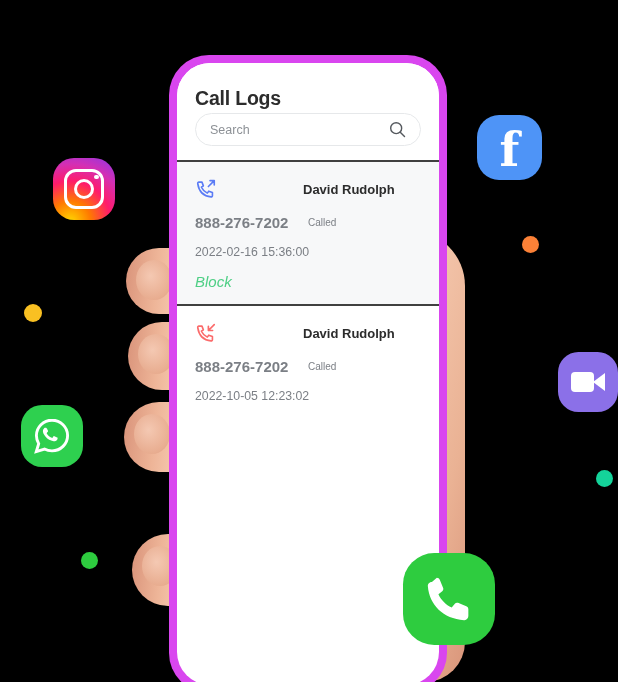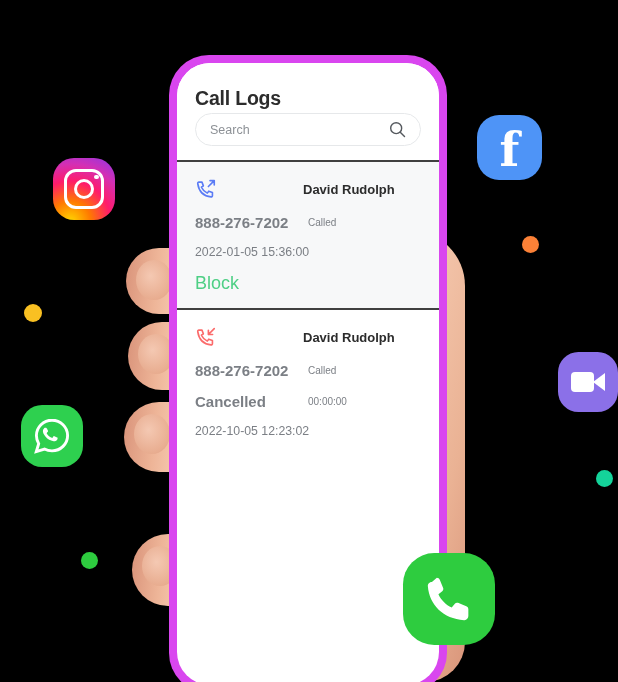--- a/index.html
+++ b/index.html
@@ -121,21 +121,21 @@
   .log-item.alt { background:#f7f8f9; }
   .log-row { display:flex; align-items:center; margin-bottom:14px; }
   .log-row:last-child { margin-bottom:0; }
   .call-ic { width:22px; height:22px; flex:0 0 auto; }
   .log-name {
     font-size:13px; font-weight:bold; color:#2c2c2c; margin-left:86px;
   }
   .col-a { width:113px; font-size:15px; color:#7b7f85; flex:0 0 auto;font-weight:bold; }
   .col-b { font-size:10px; color:#7b7f85; }
   .log-full { font-size:12.3px; color:#7b7f85; }
-  .block-link { font-size:18px; color:#4ecf85; }
+  .block-link { font-size:15px; color:#4ecf85;font-style:italic; }
 </style>
 </head>
 <body>
 
 <div id="stage">
 
   <div class="dot-deco" id="dot-yellow"></div>
   <div class="dot-deco" id="dot-orange"></div>
   <div class="dot-deco" id="dot-teal"></div>
   <div class="dot-deco" id="dot-green"></div>
@@ -210,44 +210,40 @@
               <path d="M4.2 4.5h3.4l1.5 4-2.1 1.6a13.5 13.5 0 0 0 6.4 6.4l1.6-2.1 4 1.5v3.4c0 .8-.7 1.4-1.5 1.3C9.6 19.8 4.2 14.4 3 6.1c-.1-.8.5-1.6 1.2-1.6z" fill="none" stroke="#5b7cf5" stroke-width="1.8" stroke-linejoin="round"></path>
               <path d="M14.6 9.3 21 2.9M21 2.9h-4.6M21 2.9v4.6" fill="none" stroke="#5b7cf5" stroke-width="1.8" stroke-linecap="round" stroke-linejoin="round"></path>
             </svg>
             <span class="log-name">David Rudolph</span>
           </div>
           <div class="log-row">
             <span class="col-a">888-276-7202</span>
             <span class="col-b">Called</span>
           </div>
           <div class="log-row">
-            <span class="log-full">2022-01-05 15:36:00</span>
+            <span class="log-full">2022-02-16 15:36:00</span>
           </div>
           <div class="log-row">
             <span class="block-link">Block</span>
           </div>
         </div>
 
         <div class="log-item">
           <div class="log-row">
             <svg class="call-ic" viewBox="0 0 24 24">
               <path d="M4.2 4.5h3.4l1.5 4-2.1 1.6a13.5 13.5 0 0 0 6.4 6.4l1.6-2.1 4 1.5v3.4c0 .8-.7 1.4-1.5 1.3C9.6 19.8 4.2 14.4 3 6.1c-.1-.8.5-1.6 1.2-1.6z" fill="none" stroke="#fb6b6b" stroke-width="1.8" stroke-linejoin="round"></path>
               <path d="M21 2.9 14.6 9.3M14.6 9.3h4.6M14.6 9.3V4.7" fill="none" stroke="#fb6b6b" stroke-width="1.8" stroke-linecap="round" stroke-linejoin="round"></path>
             </svg>
             <span class="log-name">David Rudolph</span>
           </div>
           <div class="log-row">
             <span class="col-a">888-276-7202</span>
             <span class="col-b">Called</span>
           </div>
           <div class="log-row">
-            <span class="col-a">Cancelled</span>
-            <span class="col-b">00:00:00</span>
-          </div>
-          <div class="log-row">
             <span class="log-full">2022-10-05 12:23:02</span>
           </div>
         </div>
 
       </div>
     </div>
   </div>
 
   <div class="app-icon" id="call-fab">
     <div class="fab-bg"></div>

